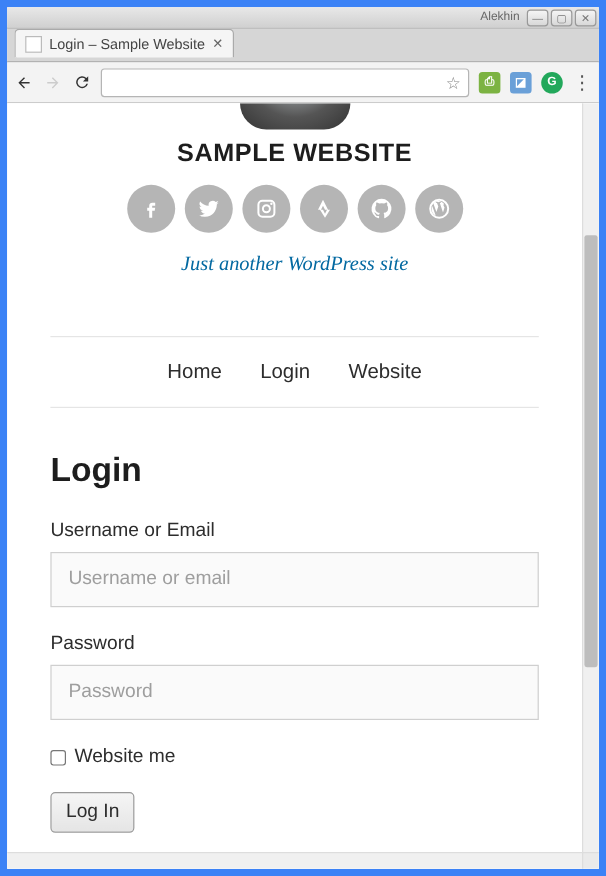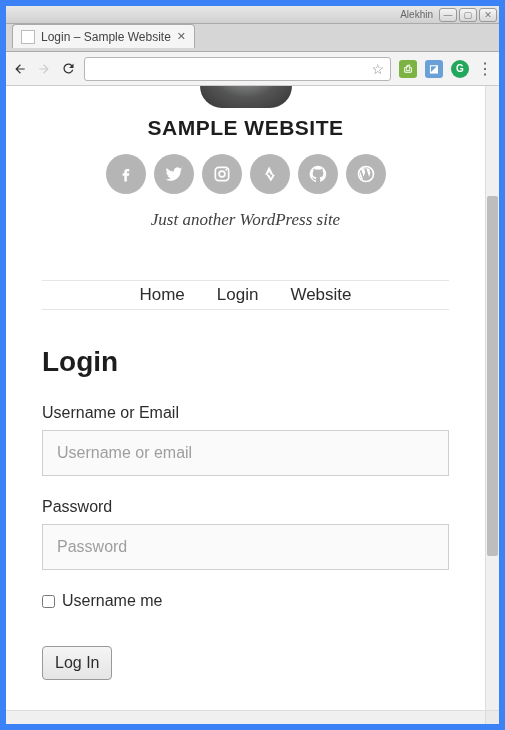--- a/index.html
+++ b/index.html
@@ -40,35 +40,35 @@
 
   .content { position: absolute; left: 0; right: 14px; top: 0; bottom: 14px; overflow: hidden; padding: 0 0 0 0; }
 
   .inner { padding: 0 36px 0 36px; }
 
   
   .logo-partial { width: 92px; height: 22px; margin: 0 auto; border-bottom-left-radius: 50px; border-bottom-right-radius: 50px; background: radial-gradient(circle at 50% -30px, #cfd8dc 0%, #555 60%, #333 100%); }
   .site-title { text-align: center; font-weight: bold; font-size: 21px; letter-spacing: 0.5px; margin-top: 8px; color: #1d1d1d; }
   .socials { display: flex; justify-content: center; gap: 8px; margin-top: 14px; }
   .soc { width: 40px; height: 40px; border-radius: 50%; background: #b5b5b5; display: flex; align-items: center; justify-content: center; color: #fff; }
-  .tagline { text-align: center; font-style: italic; color: #404040; font-family: Georgia, serif; font-size: 17px; margin-top: 16px; }
+  .tagline { text-align: center; font-style: italic; color: #0369a1; font-family: Georgia, serif; font-size: 17px; margin-top: 16px; }
 
-  .navbar { border-top: 1px solid #e5e5e5; border-bottom: 1px solid #e5e5e5; margin: 50px 0 0 0; display: flex; justify-content: center; gap: 32px; padding: 4px 0; }
+  .navbar { border-top: 1px solid #e5e5e5; border-bottom: 1px solid #e5e5e5; margin: 50px 0 0 0; display: flex; justify-content: center; gap: 32px; padding: 19px 0; }
   .navbar a { color: #2d2d2d; font-size: 17px; text-decoration: none; }
 
   .page-heading { font-size: 28px; font-weight: bold; color: #1d1d1d; margin-top: 36px; }
 
   .form { margin-top: 26px; }
   .fld-label { font-size: 16px; color: #2d2d2d; margin-bottom: 8px; }
   .fld-input { width: 100%; height: 46px; border: 1px solid #cfcfcf; background: #fafafa; padding: 0 14px; font-size: 16px; color: #666; margin-bottom: 22px; }
   .fld-input::placeholder { color: #9e9e9e; }
   .forgot { color: #9c1f1f; font-weight: bold; font-size: 16px; margin-top: -6px; margin-bottom: 20px; cursor: pointer; }
   .remember { display: flex; align-items: center; gap: 7px; font-size: 16px; color: #2d2d2d; }
   .remember input { width: 13px; height: 13px; }
-  .login-btn { margin-top: 36px; border: 1px solid #999; background: linear-gradient(#f5f5f5,#e5e5e5); border-radius: 4px; padding: 7px 12px; font-size: 16px; color: #2d2d2d; cursor: pointer; }
+  .login-btn { margin-top: 20px; border: 1px solid #999; background: linear-gradient(#f5f5f5,#e5e5e5); border-radius: 4px; padding: 7px 12px; font-size: 16px; color: #2d2d2d; cursor: pointer; }
 </style>
 </head>
 <body>
 
 <div class="window">
 
   <div class="titlebar">
     <span class="title">Alekhin</span>
     <div class="winbtn">—</div>
     <div class="winbtn">▢</div>
@@ -165,21 +165,21 @@
         <div class="form">
           <div class="fld-label">Username or Email</div>
           <input class="fld-input" type="text" placeholder="Username or email" style="">
 
           <div class="fld-label">Password</div>
           <input class="fld-input" type="password" placeholder="Password" style="">
 
 
           <label class="remember">
             <input type="checkbox" style="">
-            <span>Username me</span>
+            <span>Website me</span>
           </label>
 
           <button class="login-btn">Log In</button>
 
           
         </div>
 
       </div>
     </div>
 

